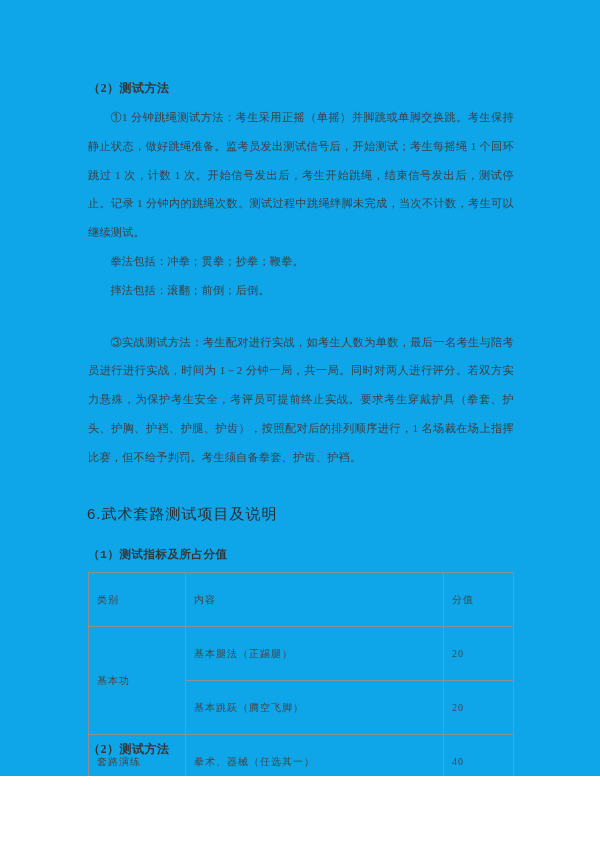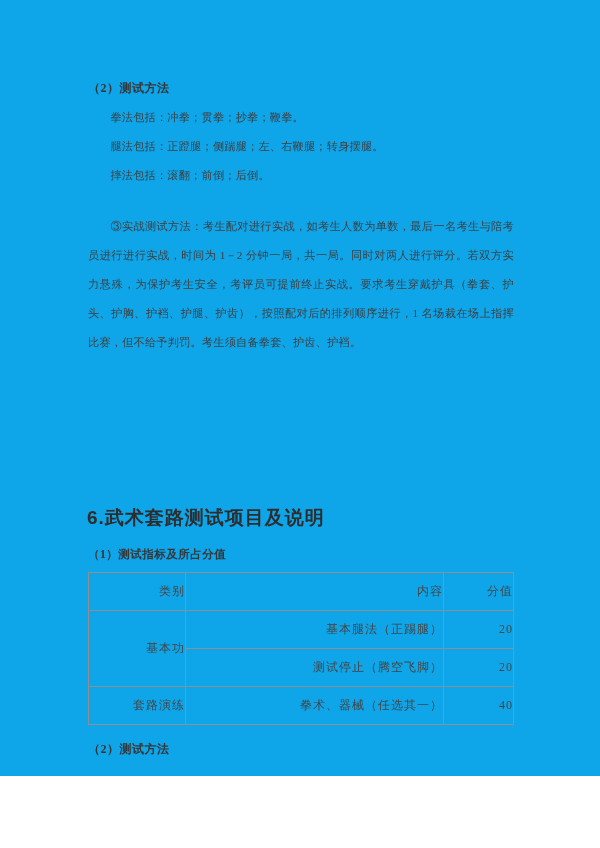--- a/index.html
+++ b/index.html
@@ -37,80 +37,81 @@
     text-align: justify;
     letter-spacing: 0.2px;
     color: #3f3f3f;
   }
   .body-block p.para-combat { margin-top: 23px; }
   .section-heading {
     position: absolute;
     left: 87px;
     top: 505px;
     font-family: "Liberation Sans", "DejaVu Sans", sans-serif;
-    font-size: 19px;
-    font-weight: bold;
+    font-size: 15px;
+    font-weight: normal;
     color: #2d2d2d;
     letter-spacing: 1px;
     white-space: nowrap;
   }
   .sub-heading {
     position: absolute;
     left: 88px;
     top: 547px;
     font-size: 11.5px;
     font-weight: bold;
     color: #363636;
     letter-spacing: 0.5px;
     white-space: nowrap;
+    font-family: Liberation Mono, monospace;
   }
   table.score-table {
     position: absolute;
     left: 88px;
     top: 572px;
     width: 425px;
     border-collapse: collapse;
     table-layout: fixed;
   }
   table.score-table col.c1 { width: 97px; }
   table.score-table col.c2 { width: 258px; }
   table.score-table col.c3 { width: 70px; }
   table.score-table th,
   table.score-table td {
     border: 1px solid #8f8f8f;
     height: 37px;
-    text-align: right;
+    text-align: left;
     vertical-align: middle;
-    font-size: 12px;
+    font-size: 10px;
     font-weight: normal;
     color: #454545;
     letter-spacing: 1px;
-    padding: 0;
+    padding: 8px;
   }
   .page-number {
     position: absolute;
     left: 0;
     top: 784px;
     width: 100%;
     text-align: center;
     font-size: 14px;
     color: #4a4a4a;
     letter-spacing: 4px;
   }
 </style>
 </head>
 <body>
 
 <div class="page">
 
   <div class="methods-heading top">（2）测试方法</div>
 
   <div class="body-block">
+    <p>①1 分钟跳绳测试方法：考生采用正摇（单摇）并脚跳或单脚交换跳。考生保持静止状态，做好跳绳准备。监考员发出测试信号后，开始测试；考生每摇绳 1 个回环跳过 1 次，计数 1 次。开始信号发出后，考生开始跳绳，结束信号发出后，测试停止。记录 1 分钟内的跳绳次数。测试过程中跳绳绊脚未完成，当次不计数，考生可以继续测试。</p>
     <p>拳法包括：冲拳；贯拳；抄拳；鞭拳。</p>
-    <p>腿法包括：正蹬腿；侧踹腿；左、右鞭腿；转身摆腿。</p>
     <p>摔法包括：滚翻；前倒；后倒。</p>
     <p class="para-combat">③实战测试方法：考生配对进行实战，如考生人数为单数，最后一名考生与陪考员进行进行实战，时间为 1－2 分钟一局，共一局。同时对两人进行评分。若双方实力悬殊，为保护考生安全，考评员可提前终止实战。要求考生穿戴护具（拳套、护头、护胸、护裆、护腿、护齿），按照配对后的排列顺序进行，1 名场裁在场上指挥比赛，但不给予判罚。考生须自备拳套、护齿、护裆。</p>
   </div>
 
   <div class="section-heading">6.武术套路测试项目及说明</div>
 
   <div class="sub-heading">（1）测试指标及所占分值</div>
 
   <table class="score-table">
     <colgroup>
@@ -125,21 +126,21 @@
         <th>分值</th>
       </tr>
     </thead>
     <tbody>
       <tr>
         <td rowspan="2">基本功</td>
         <td>基本腿法（正踢腿）</td>
         <td>20</td>
       </tr>
       <tr>
-        <td>测试停止（腾空飞脚）</td>
+        <td>基本跳跃（腾空飞脚）</td>
         <td>20</td>
       </tr>
       <tr>
         <td>套路演练</td>
         <td>拳术、器械（任选其一）</td>
         <td>40</td>
       </tr>
     </tbody>
   </table>
 

